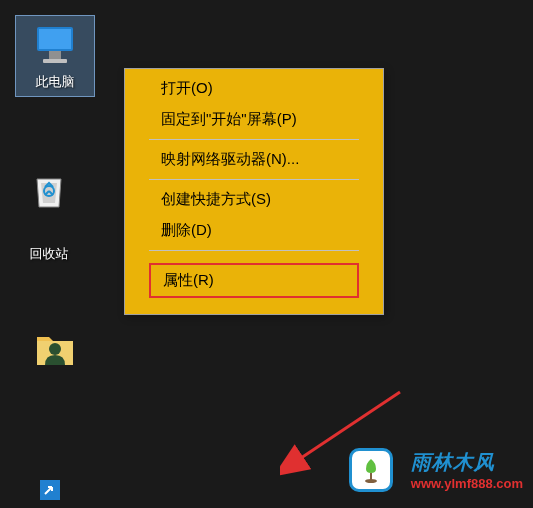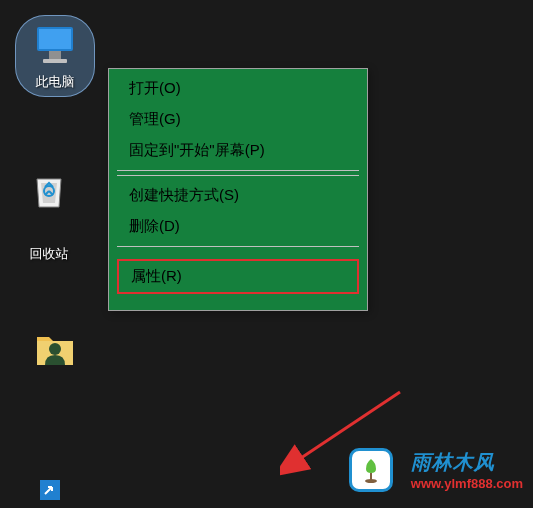--- a/index.html
+++ b/index.html
@@ -30,33 +30,33 @@
       display: flex;
       align-items: center;
       justify-content: center;
     }
     .icon-label {
       color: white;
       font-size: 13px;
       text-align: center;
       text-shadow: 1px 1px 2px rgba(0,0,0,0.8);
     }
-    .pc-icon { left: 15px; top: 15px; padding: 5px; border-radius: 30px; }
+    .pc-icon { left: 15px; top: 15px; padding: 5px; }
     .recycle-icon { left: 9px; top: 160px; padding: 5px; gap: 32px; }
     .folder-icon { left: 15px; top: 320px; padding: 5px; }
     
     .context-menu {
       position: absolute;
-      left: 108px;
+      left: 124px;
       top: 68px;
       width: 260px;
-      background: #15803d;
+      background: #eab308;
       border: 1px solid #a0a0a0;
       box-shadow: 2px 2px 8px rgba(0,0,0,0.3);
-      padding: 4px 0;
+      padding: 4px 16px;
     }
     .menu-item {
       padding: 6px 20px;
       font-size: 15px;
       color: #000;
       cursor: pointer;
     }
     .menu-separator {
       height: 1px;
       background: #c0c0c0;
@@ -154,23 +154,23 @@
       <path d="M6 16 L42 16 L42 40 L6 40 Z" fill="#f0d070"></path>
       <circle cx="24" cy="24" r="6" fill="#2a5030"></circle>
       <path d="M14 40 Q14 30 24 30 Q34 30 34 40 Z" fill="#2a5030"></path>
     </svg>
   </div>
   <span class="icon-label"></span>
 </div>
 
 <div class="context-menu">
   <div class="menu-item">打开(O)</div>
-  <div class="menu-item">管理(G)</div>
   <div class="menu-item">固定到"开始"屏幕(P)</div>
   <div class="menu-separator"></div>
+  <div class="menu-item">映射网络驱动器(N)...</div>
   <div class="menu-separator"></div>
   <div class="menu-item">创建快捷方式(S)</div>
   <div class="menu-item">删除(D)</div>
   <div class="menu-separator"></div>
   <div class="menu-item highlighted-item">属性(R)</div>
 </div>
 
 <svg class="arrow" width="130" height="100">
   <defs>
     <marker id="arrowhead" markerWidth="12" markerHeight="12" refX="2" refY="5" orient="auto">

